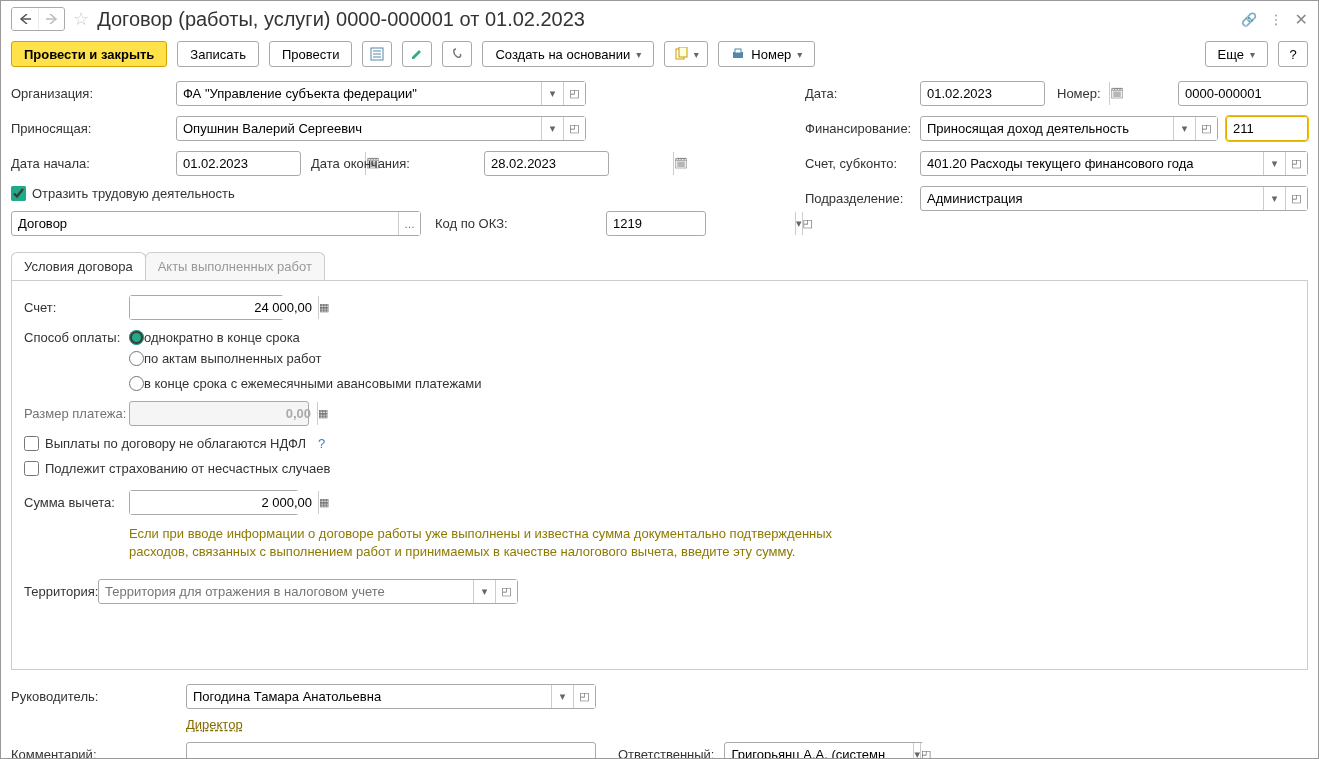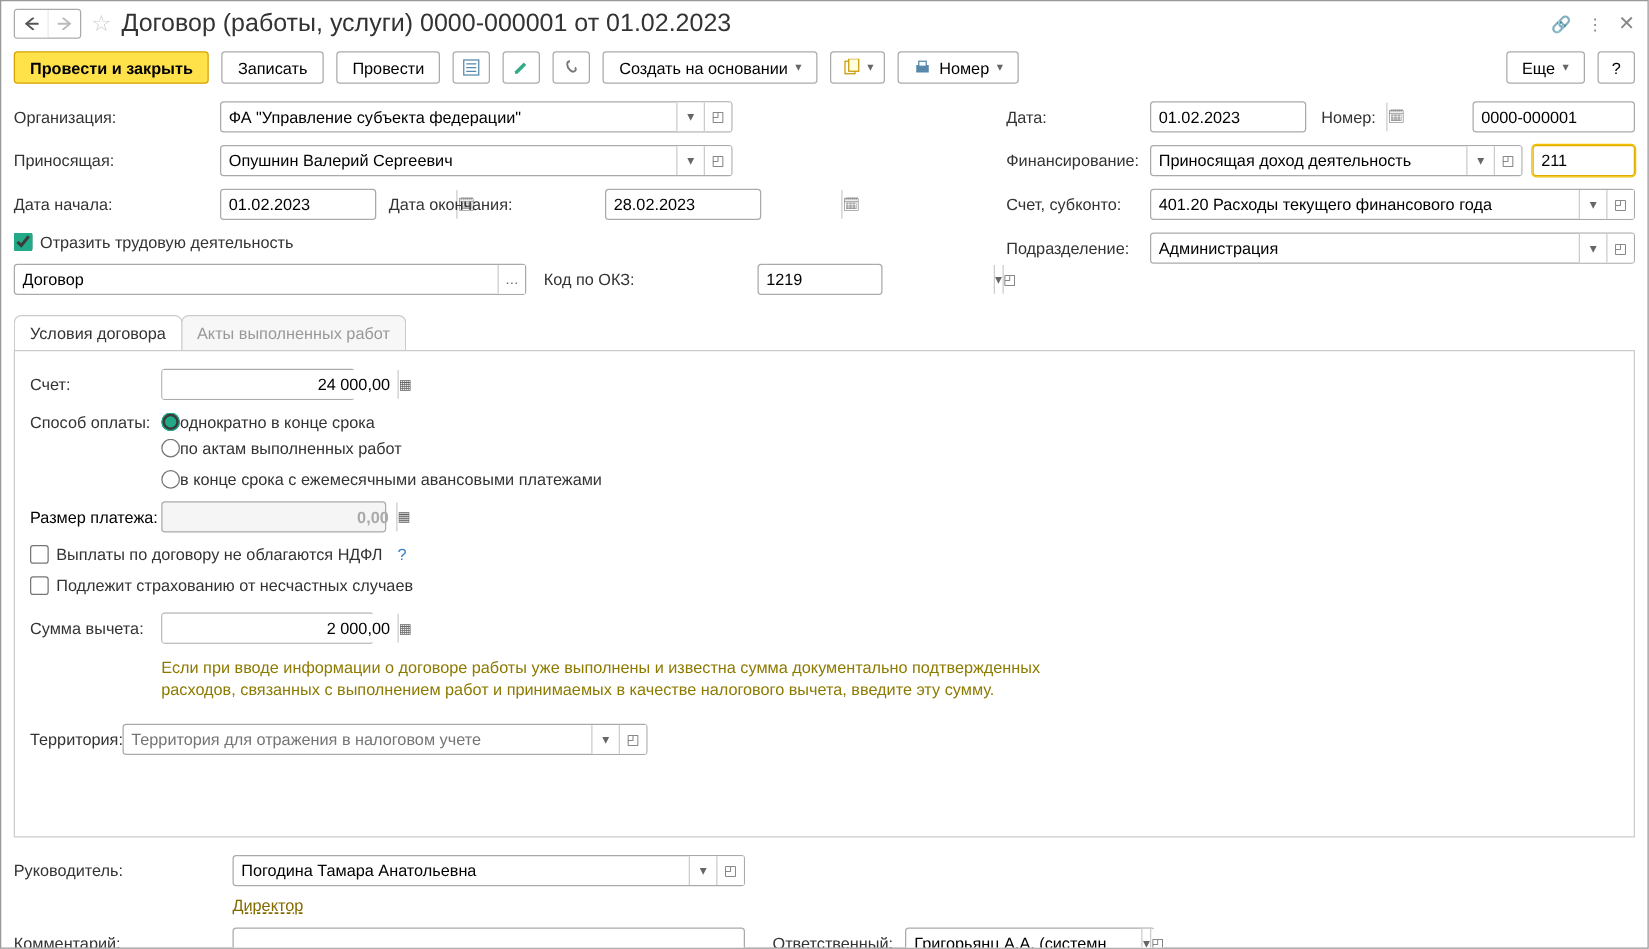--- a/index.html
+++ b/index.html
@@ -238,21 +238,21 @@
     <div class="radio">
           <input type="radio" name="pw" style="">
           <span>по актам выполненных работ</span>
         </div>
     <div class="radio">
           <input type="radio" name="pw" style="">
           <span>в конце срока с ежемесячными авансовыми платежами</span>
         </div>
   </div>
   <div class="prow">
-    <label style="color:#000000">Размер платежа:</label>
+    <label style="color:#737373">Размер платежа:</label>
     <div class="numfld dis" style="width:180px">
       <input disabled="" value="0,00" style="">
       <div class="ibtn">▦</div>
     </div>
   </div>
   <div class="chk">
         <input type="checkbox" style="">
         <span>Выплаты по договору не облагаются НДФЛ</span>
         <span class="qmark">?</span>
       </div>

